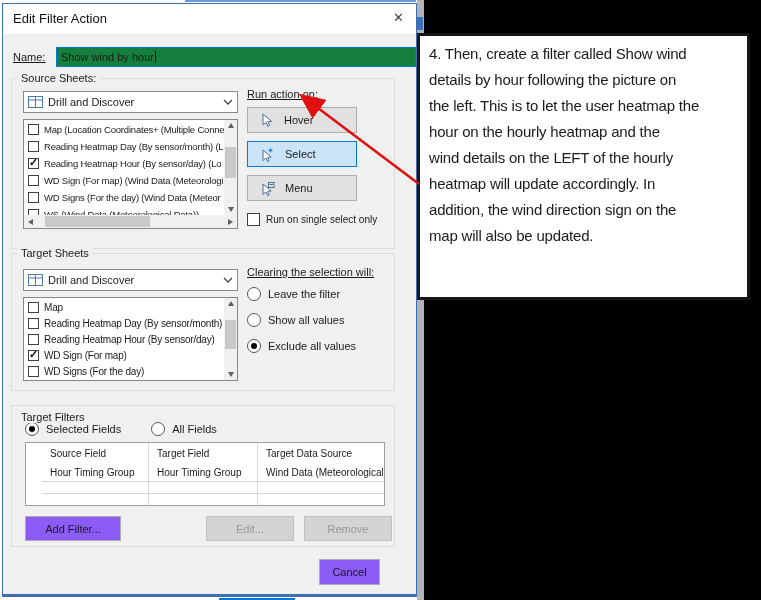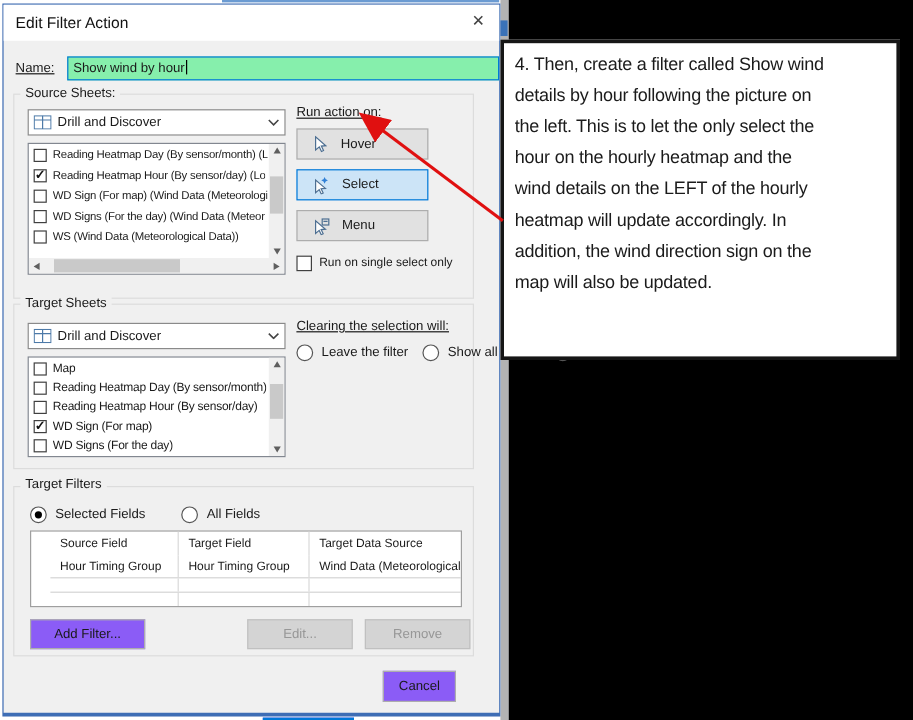--- a/index.html
+++ b/index.html
@@ -14,21 +14,21 @@
 
   
   .dialog{position:absolute;left:2px;top:3px;width:415px;height:594px;background:#f0f0f0;
           border:1px solid #3e6db5;box-sizing:border-box;z-index:2;border-bottom-width:3px;}
   .titlebar{position:absolute;left:0;top:0;right:0;height:30px;background:#ffffff;}
   .title{position:absolute;left:10px;top:7px;font-size:13px;color:#111;}
   .close{position:absolute;right:12px;top:6px;font-size:13px;color:#444;cursor:default;}
 
   .lbl{position:absolute;font-size:11px;color:#1a1a1a;white-space:nowrap;text-decoration:underline;}
 
-  .name-input{position:absolute;left:53px;top:43px;width:360px;height:20px;background:#86efac;
+  .name-input{position:absolute;left:53px;top:43px;width:360px;height:20px;background:#15803d;
               border:1px solid #0078d7;box-sizing:border-box;font-size:11px;line-height:18px;padding-left:4px;white-space:nowrap;}
   .caret{display:inline-block;width:1px;height:12px;background:#000;vertical-align:-2px;margin-left:1px;}
 
   .groupbox{position:absolute;border:1px solid #dcdcdc;box-sizing:border-box;}
   .group-label{position:absolute;background:#f0f0f0;padding:0 4px;font-size:11px;z-index:3;white-space:nowrap;}
 
   .dropdown{position:absolute;width:215px;height:22px;background:#fff;border:1px solid #8a8a8a;
             box-sizing:border-box;display:flex;align-items:center;padding:0 4px;font-size:11px;}
   .dd-label{flex:1;margin-left:5px;white-space:nowrap;overflow:hidden;}
   .dd-chev{margin-left:2px;}
@@ -59,21 +59,21 @@
   
   .abtn{position:absolute;width:110px;height:26px;background:#e1e1e1;border:1px solid #adadad;
         box-sizing:border-box;display:flex;align-items:center;font-size:11px;padding-left:12px;}
   .abtn svg{margin-right:10px;}
   .abtn.active{background:#cce4f7;border-color:#0078d7;}
 
   .checkline{position:absolute;display:flex;align-items:center;}
   .checkline .cb{width:13px;height:13px;flex-basis:13px;}
   .checkline span.txt{margin-left:6px;font-size:10px;white-space:nowrap;}
 
-  .radio-col{position:absolute;display:flex;flex-direction:row;gap:12px;}
+  .radio-col{position:absolute;display:flex;flex-direction:column;gap:12px;}
   .radio-row-group{position:absolute;display:flex;gap:30px;}
   .radio{display:flex;align-items:center;height:14px;}
   .rdot{width:14px;height:14px;border:1px solid #555;border-radius:50%;box-sizing:border-box;
         background:#fff;position:relative;flex:0 0 14px;}
   .radio.selected .rdot::after{content:"";position:absolute;left:3px;top:3px;width:6px;height:6px;border-radius:50%;background:#000;}
   .radio .rlabel{margin-left:7px;font-size:11px;white-space:nowrap;}
 
   
   .tf-table{position:absolute;left:22px;top:438px;width:360px;height:64px;background:#fff;
             border:1px solid #9f9f9f;box-sizing:border-box;font-size:10px;}
@@ -126,20 +126,24 @@
         </svg>
       <span class="dd-label">Drill and Discover</span>
       <svg class="dd-chev" width="10" height="6" viewBox="0 0 10 6">
           <polyline points="1,1 5,5 9,1" stroke="#444" stroke-width="1.3" fill="none"></polyline>
         </svg>
     </div>
 
     <div class="listbox" style="left:20px;top:115px;height:110px;">
       <div class="list-items" style="right:13px;">
 
+          <div class="list-item">
+            <span class="cb"></span>
+            <span class="li-label">Map (Location Coordinates+ (Multiple Conne</span>
+          </div>
 
           <div class="list-item">
             <span class="cb"></span>
             <span class="li-label">Reading Heatmap Day (By sensor/month) (L</span>
           </div>
 
           <div class="list-item">
             <span class="cb checked"></span>
             <span class="li-label">Reading Heatmap Hour (By sensor/day) (Lo</span>
           </div>
@@ -286,21 +290,21 @@
           <span class="rlabel">Show all values</span>
         </div>
 
         <div class="radio selected">
           <span class="rdot"></span>
           <span class="rlabel">Exclude all values</span>
         </div>
       </div>
 
     <div class="groupbox" style="left:8px;top:401px;width:384px;height:142px;"></div>
-    <span class="group-label" style="left:14px;top:394px;">Target Filters</span>
+    <span class="group-label" style="left:14px;top:407px;">Target Filters</span>
 
     <div class="radio-row-group" style="left:22px;top:418px;">
 
         <div class="radio selected">
           <span class="rdot"></span>
           <span class="rlabel">Selected Fields</span>
         </div>
 
         <div class="radio">
           <span class="rdot"></span>
@@ -338,21 +342,21 @@
     <div class="pbtn default" style="left:216px;top:555px;width:76px;height:26px;margin-top:39px;">OK</div>
     <div class="pbtn" style="left:316px;top:555px;width:61px;height:26px;">Cancel</div>
   </div>
 
   <div class="annotation">
 
       <div class="ann-line">4. Then, create a filter called Show wind</div>
 
       <div class="ann-line">details by hour following the picture on</div>
 
-      <div class="ann-line">the left. This is to let the only select the</div>
+      <div class="ann-line">the left. This is to let the user heatmap the</div>
 
       <div class="ann-line">hour on the hourly heatmap and the</div>
 
       <div class="ann-line">wind details on the LEFT of the hourly</div>
 
       <div class="ann-line">heatmap will update accordingly. In</div>
 
       <div class="ann-line">addition, the wind direction sign on the</div>
 
       <div class="ann-line">map will also be updated.</div>

